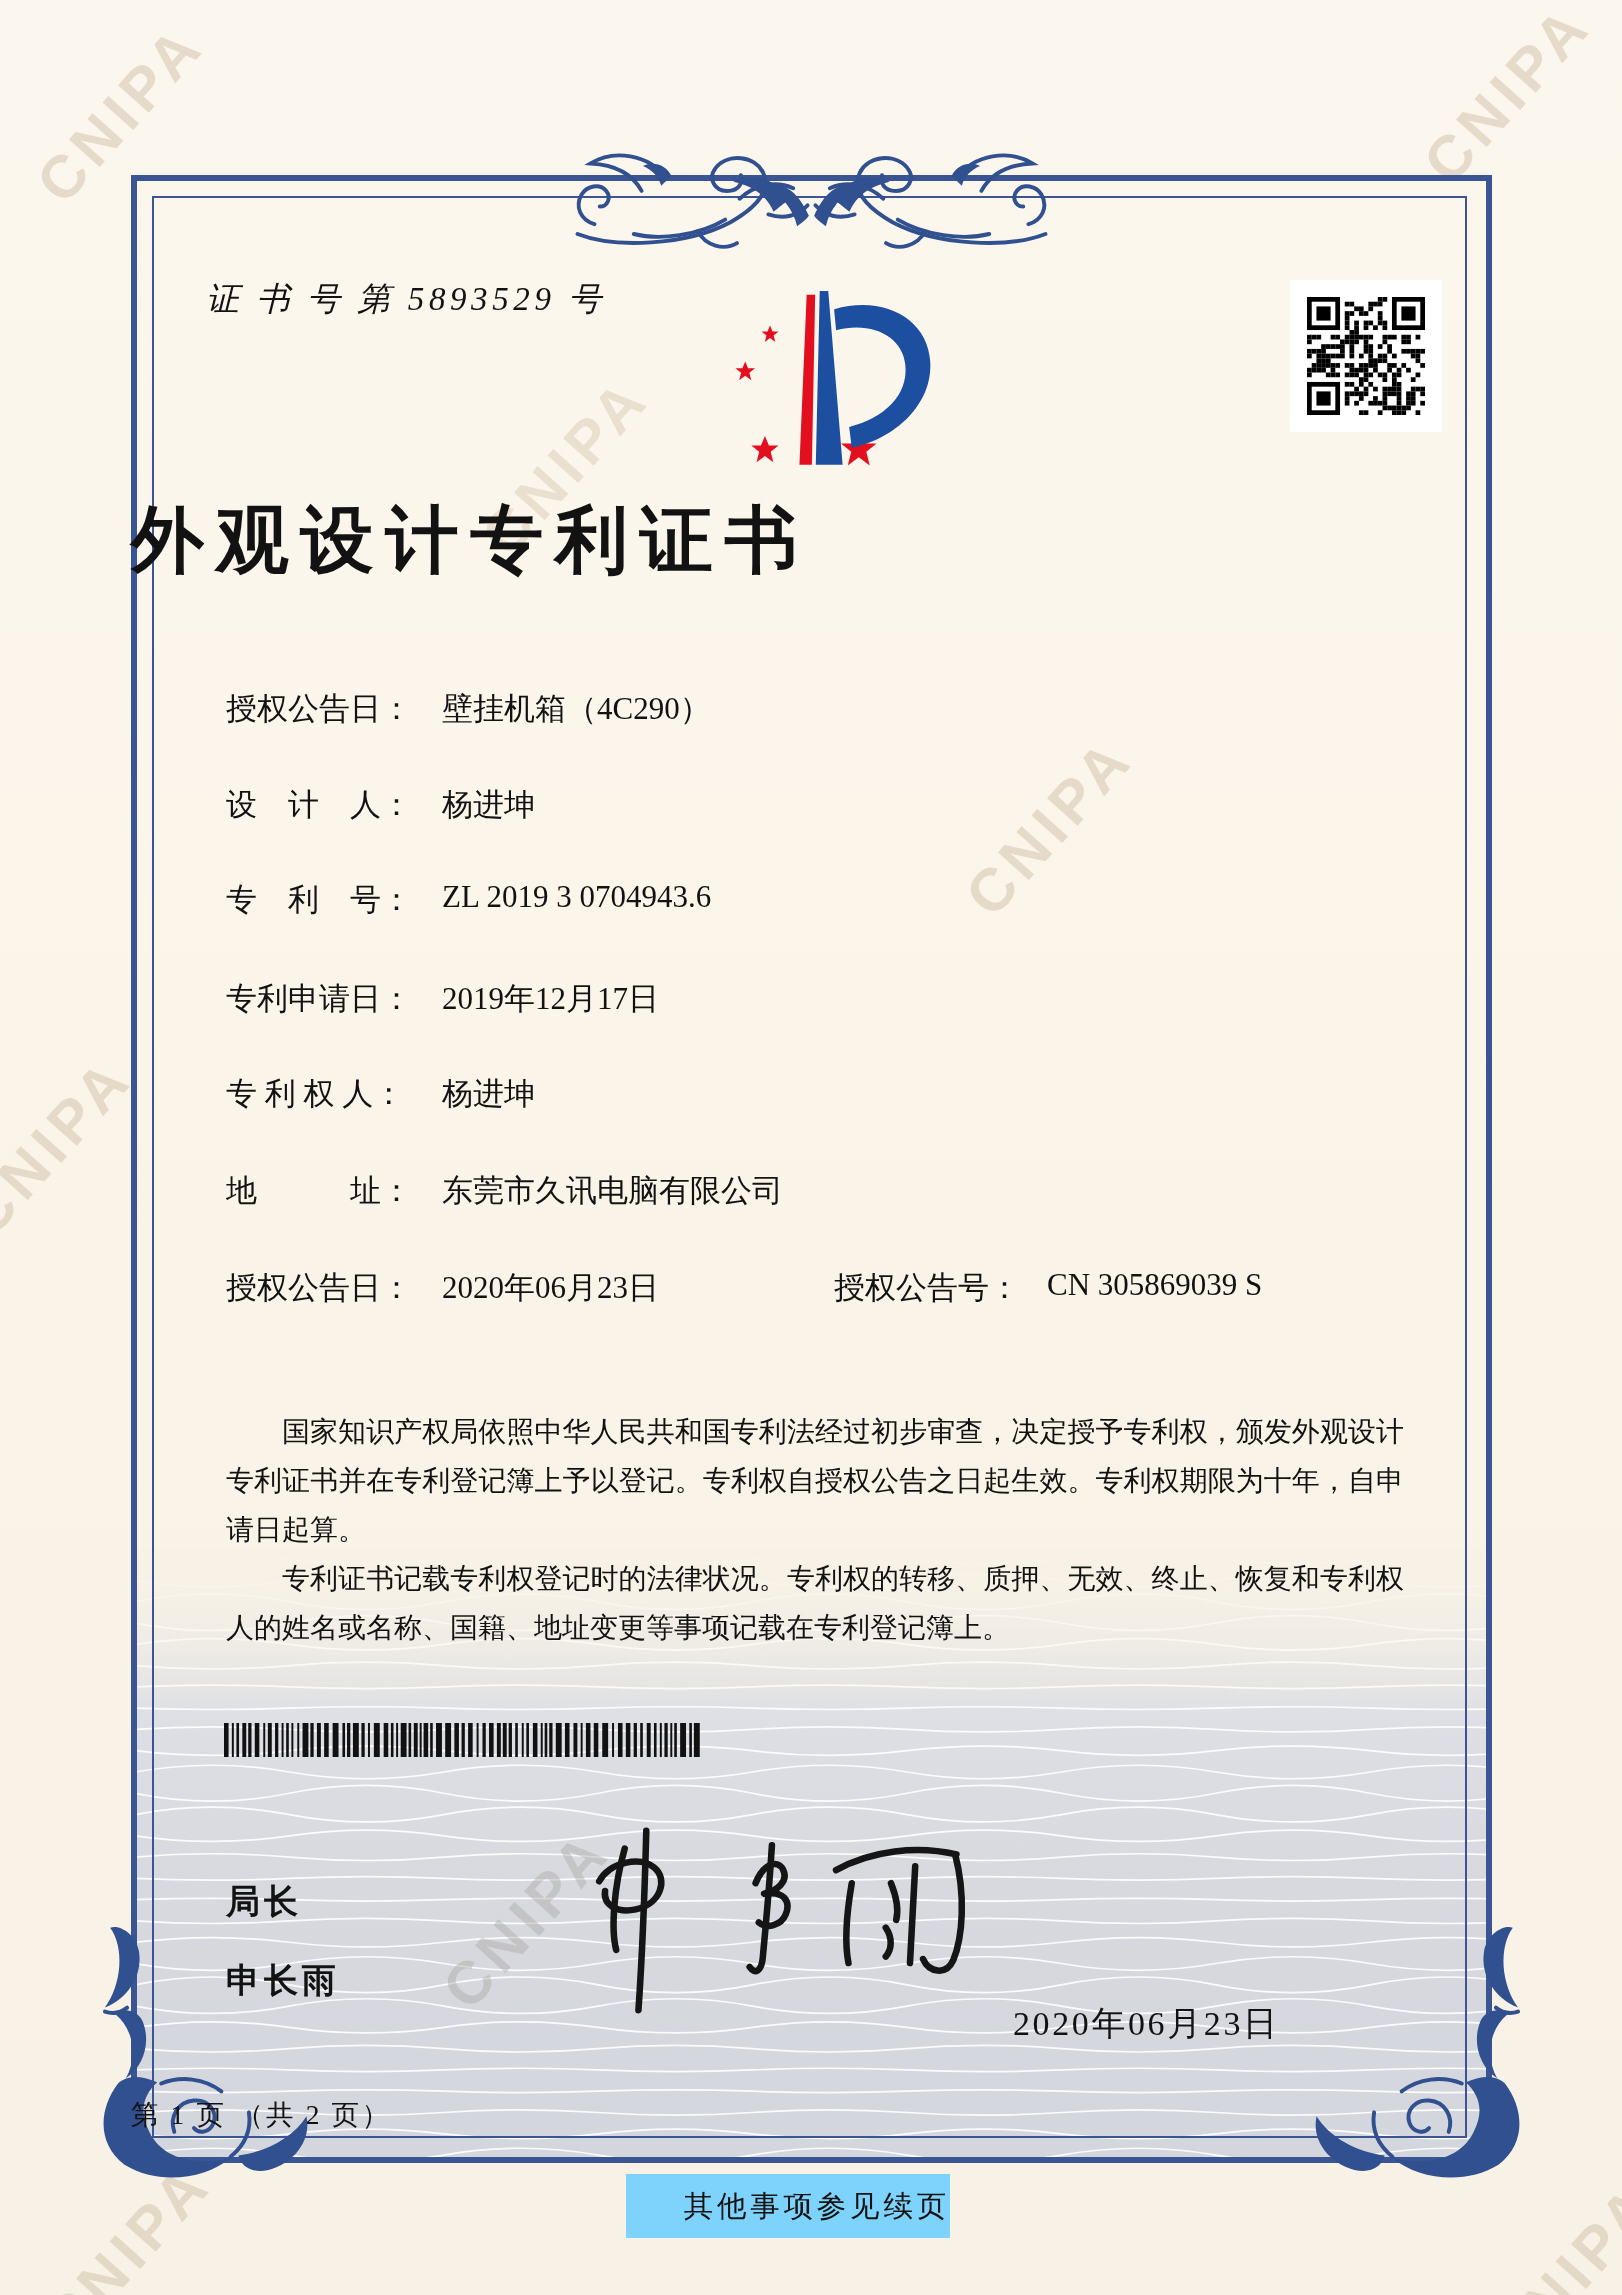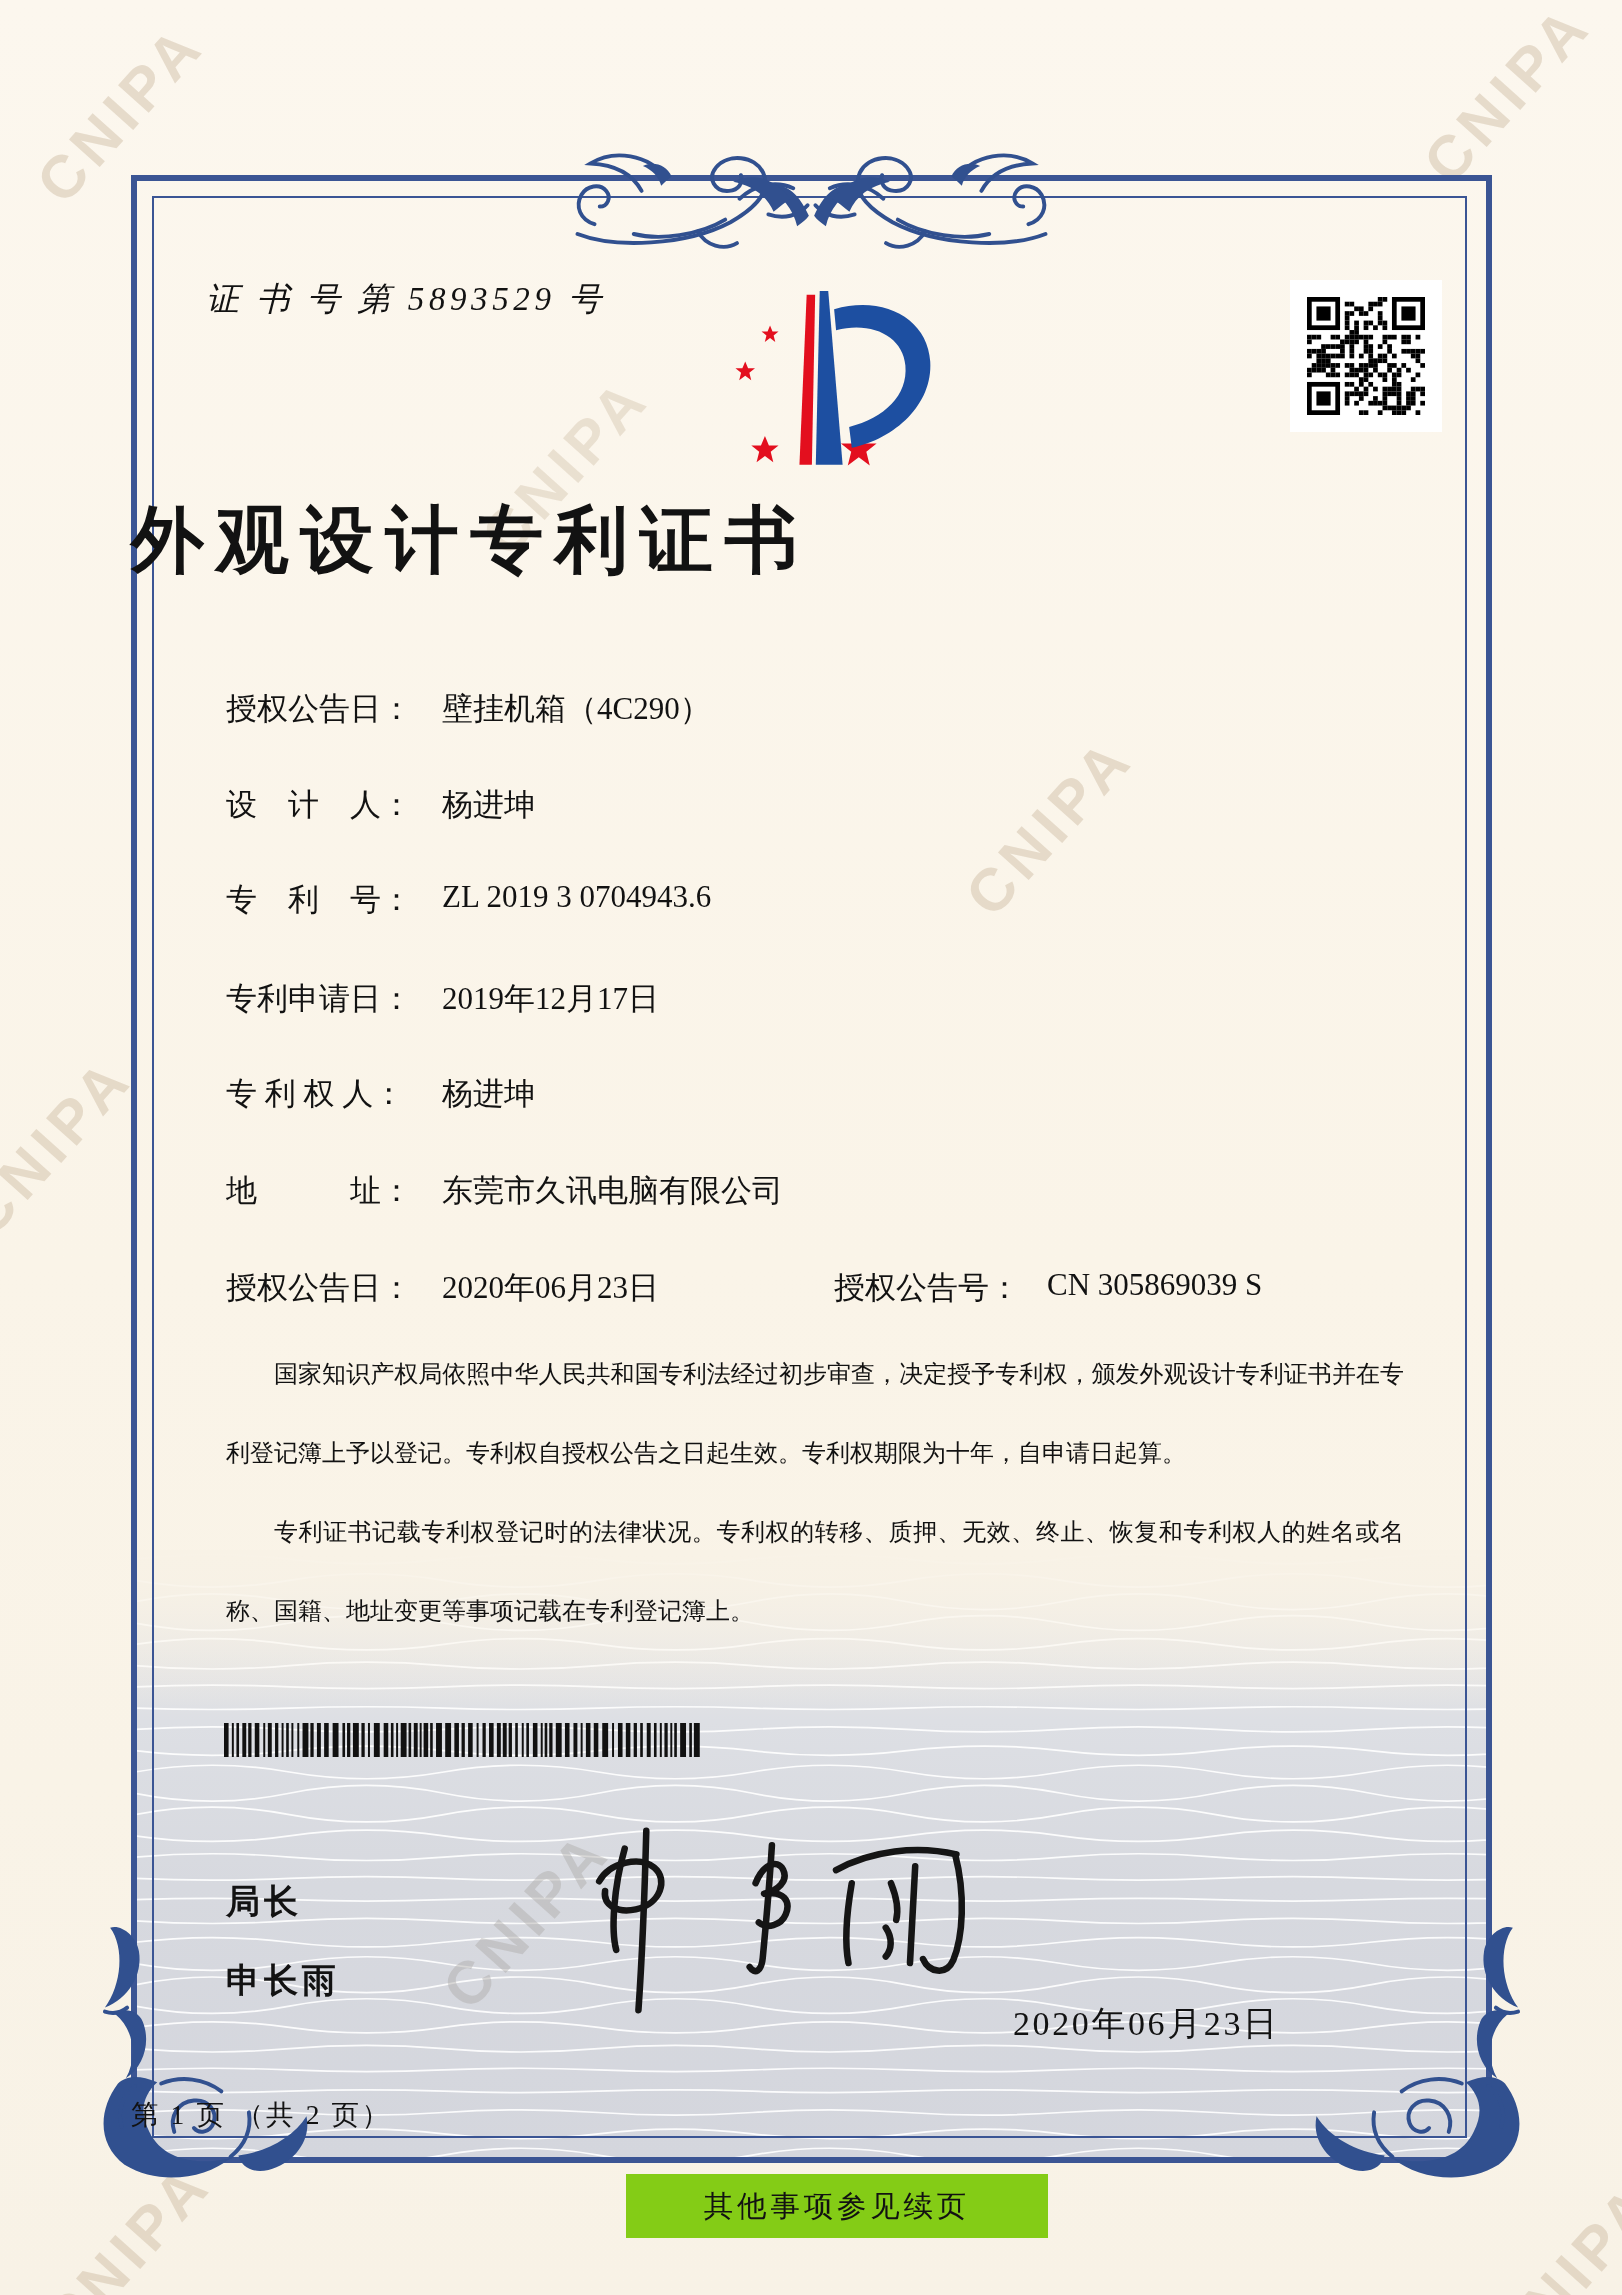--- a/index.html
+++ b/index.html
@@ -37,35 +37,35 @@
   .title{
     left:131px;top:492px;width:1349px;text-align:left;
     font-size:73px;font-weight:bold;letter-spacing:11.8px;white-space:nowrap;
   }
   .frow{left:0;width:1623px;font-size:31px;white-space:nowrap;}
   .flabel{position:absolute;left:226px;}
   .fvalue{position:absolute;left:442px;}
   .flabel2{position:absolute;left:834px;}
   .fvalue2{position:absolute;left:1047px;}
   .bodytext{
-    left:226px;top:1335px;width:1178px;font-size:24px;line-height:79px;
+    left:226px;top:1407px;width:1178px;font-size:28px;line-height:49px;
     text-align:justify;
   }
   .bodytext p{margin:0;text-indent:2em;}
   .barcode{left:224px;top:1723px;width:481px;height:34px;}
   .officer{
     font-family:"Liberation Sans","DejaVu Sans",sans-serif;
     font-weight:600;font-size:34px;letter-spacing:3.9px;white-space:nowrap;
   }
   .sig-box{left:556px;top:1819px;width:458px;height:203px;}
   .issue-date{left:1013px;top:2001px;font-size:34px;letter-spacing:2.6px;white-space:nowrap;}
   .page-info{left:131px;top:2097px;width:1349px;text-align:left;font-size:27.5px;letter-spacing:2.6px;}
   .note-box{
-    left:626px;top:2174px;width:422px;height:64px;background:#84cc16;
-    text-align:center;font-size:29.4px;line-height:64px;letter-spacing:3.9px;z-index:6;
+    left:626px;top:2174px;width:324px;height:64px;background:#7dd3fc;
+    text-align:right;font-size:29.4px;line-height:64px;letter-spacing:3.9px;z-index:6;
   }
 </style>
 </head>
 <body>
 
 <div class="wm" style="left:13px;top:79px;">CNIPA</div>
 <div class="wm" style="left:1400px;top:59px;">CNIPA</div>
 <div class="wm" style="left:458px;top:432px;opacity:.8;">CNIPA</div>
 <div class="wm" style="left:942px;top:792px;">CNIPA</div>
 <div class="wm" style="left:-59px;top:1112px;">CNIPA</div>

